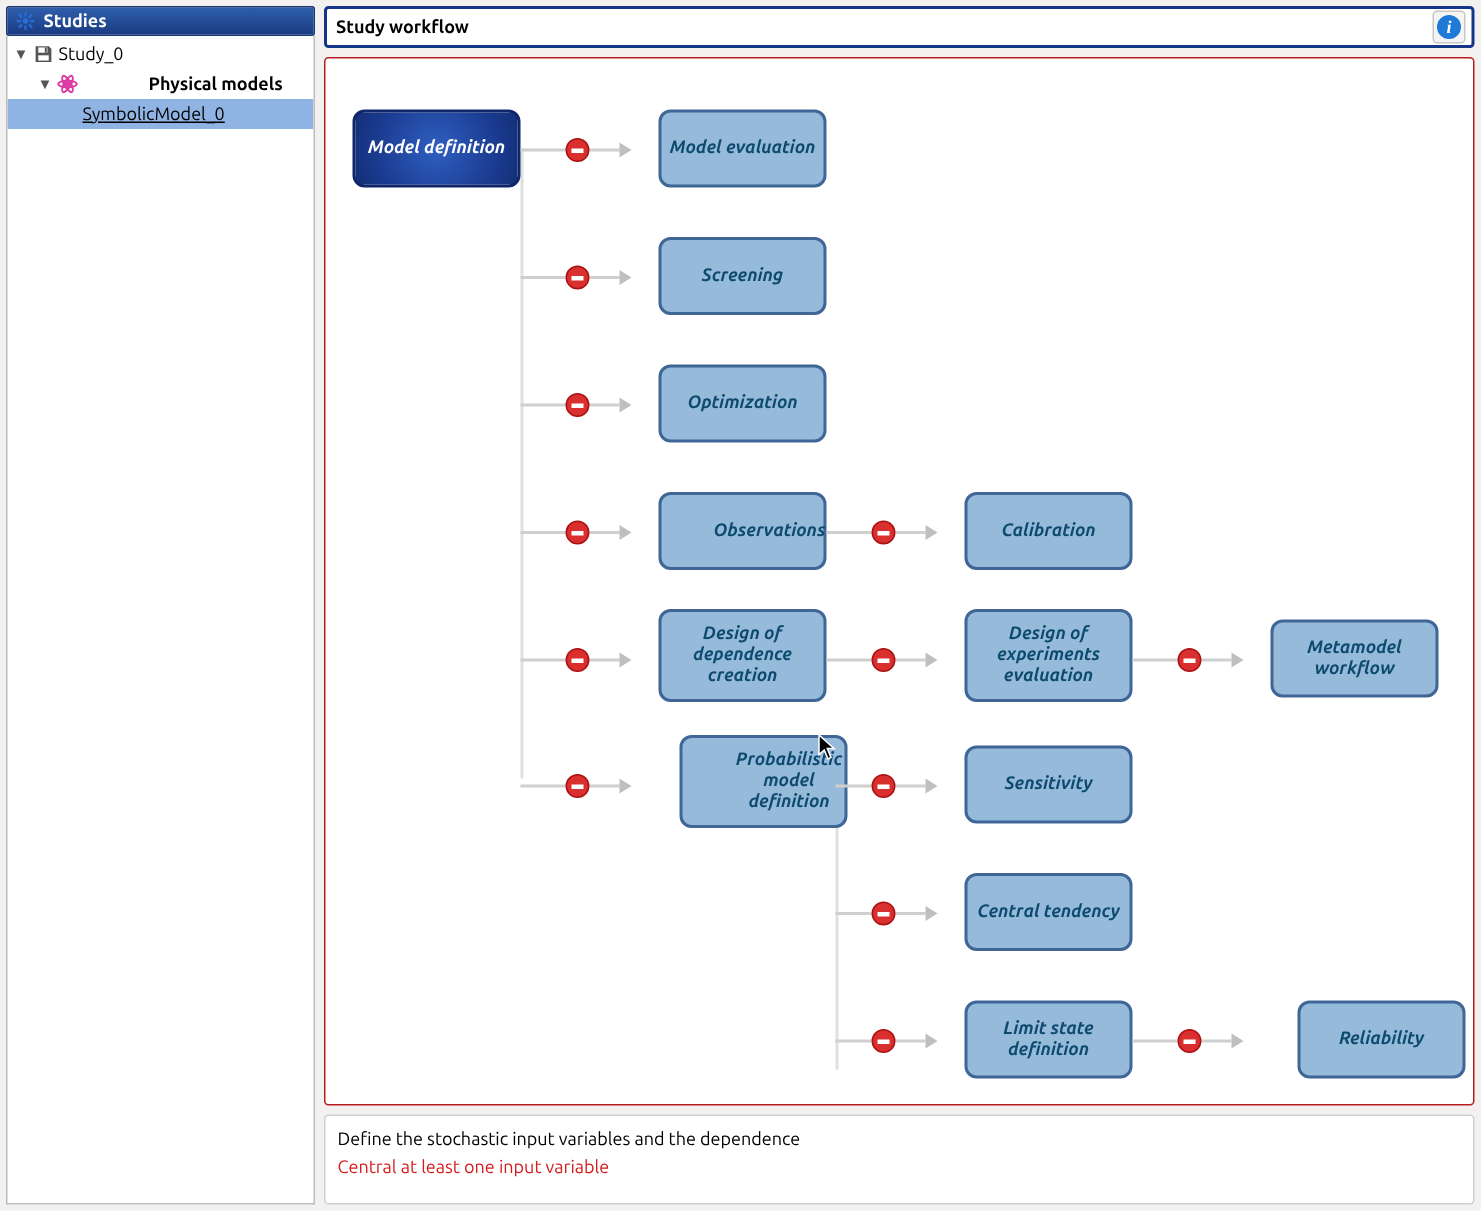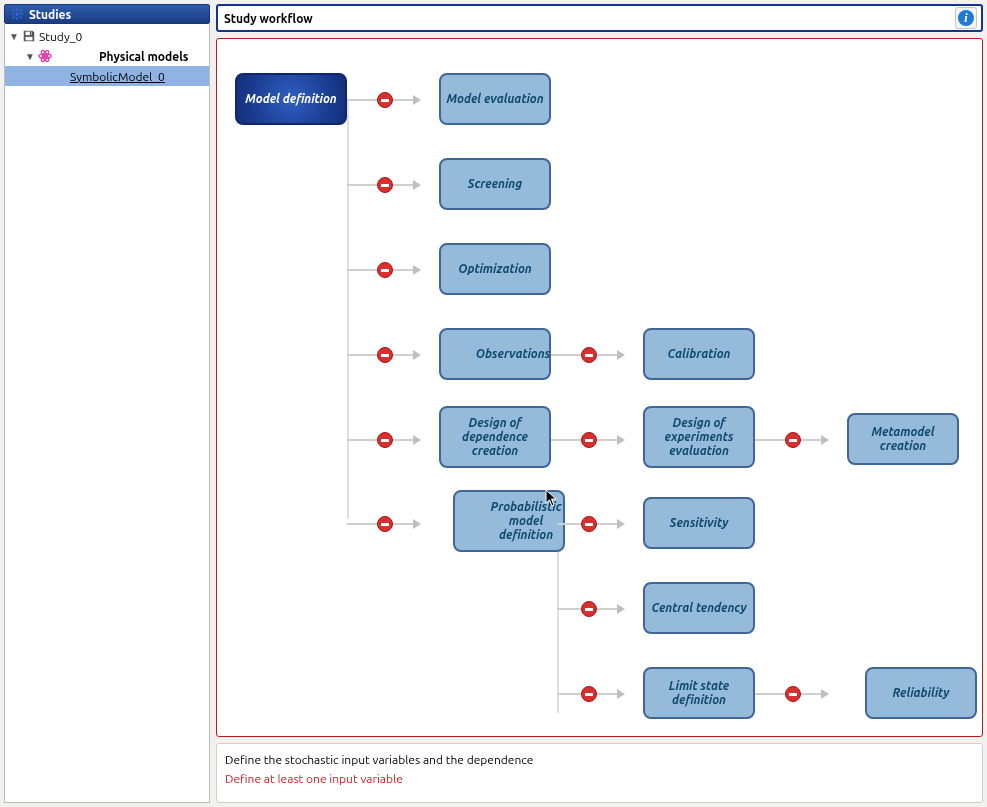--- a/index.html
+++ b/index.html
@@ -15,21 +15,21 @@
     font-weight:bold;
   }
   .sidebar-body { flex:1; background:#fff; border:1px solid #bdbdbd; border-top:none; overflow:auto; }
   .tree { padding:2px 0; }
   .tree-row { display:flex; align-items:center; height:20px; white-space:nowrap; cursor:default; }
   .tree-row.sel { background:#8fb3e2; }
   .expander { width:14px; display:inline-flex; justify-content:center; color:#555; font-size:10px; cursor:pointer; }
   .t-icon { width:16px; display:inline-flex; justify-content:center; }
   .t-label { padding:0 2px; }
   .bold { font-weight:bold;margin-left:44px; }
-  .linked { text-decoration: underline; margin-left: 15px; }
+  .linked { text-decoration: underline; }
 
   
   .right { flex:1; display:flex; flex-direction:column; gap:6px; }
 
   .title-bar {
     background:#fff; border:2px solid #15358a; border-radius:3px;
     height:28px; display:flex; align-items:center; justify-content:space-between;
     padding:0 4px 0 6px; font-weight:bold;
   }
   .info-btn {
@@ -207,21 +207,21 @@
         <div class="conn-line" style="width:20px"></div>
         <div class="arrow"></div>
     </div>
     <div class="node" style="left:426px;top:367px;min-height:62px;">Design of experiments evaluation</div>
     <div class="connector" style="left:538px;top:393px;">
       <div class="conn-line" style="width:30px"></div>
         <div class="stop-icn"></div>
         <div class="conn-line" style="width:20px"></div>
         <div class="arrow"></div>
     </div>
-    <div class="node" style="left:630px;top:374px;">Metamodel creation</div>
+    <div class="node" style="left:630px;top:374px;">Metamodel workflow</div>
 
     <div class="connector" style="left:130px;top:477px;">
       <div class="conn-line" style="width:30px"></div>
         <div class="stop-icn"></div>
         <div class="conn-line" style="width:20px"></div>
         <div class="arrow"></div>
     </div>
     <div class="node" style="left:236px;top:451px;min-height:62px;padding-left:38px;">Probabilistic model definition</div>
 
     <div class="connector" style="left:340px;top:477px;">
@@ -257,15 +257,15 @@
 
     <div style="position:absolute;left:328px;top:450px;pointer-events:none;">
       <svg width="18" height="20" viewBox="0 0 18 20">
           <path d="M1 1 L1 14 L4.5 11 L7 17 L9 16 L6.5 10 L11 10 Z" fill="#000" stroke="#fff" stroke-width="1"></path>
         </svg>
     </div>
   </div>
 
   <div class="msg-panel">
     <div class="msg-line">Define the stochastic input variables and the dependence</div>
-    <div class="msg-line msg-err">Define at least one input variable</div>
+    <div class="msg-line msg-err">Central at least one input variable</div>
   </div>
 </div>
 
 </body></html>

